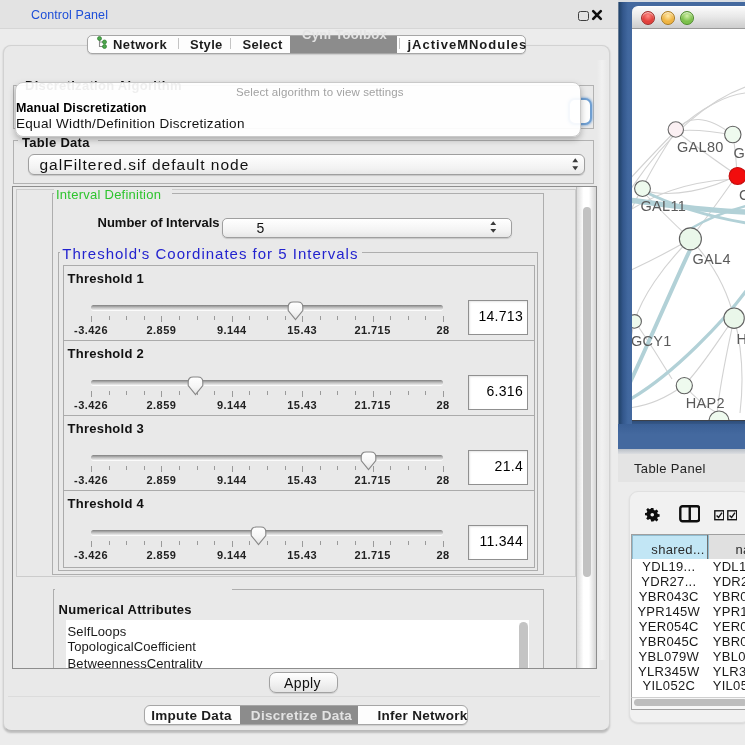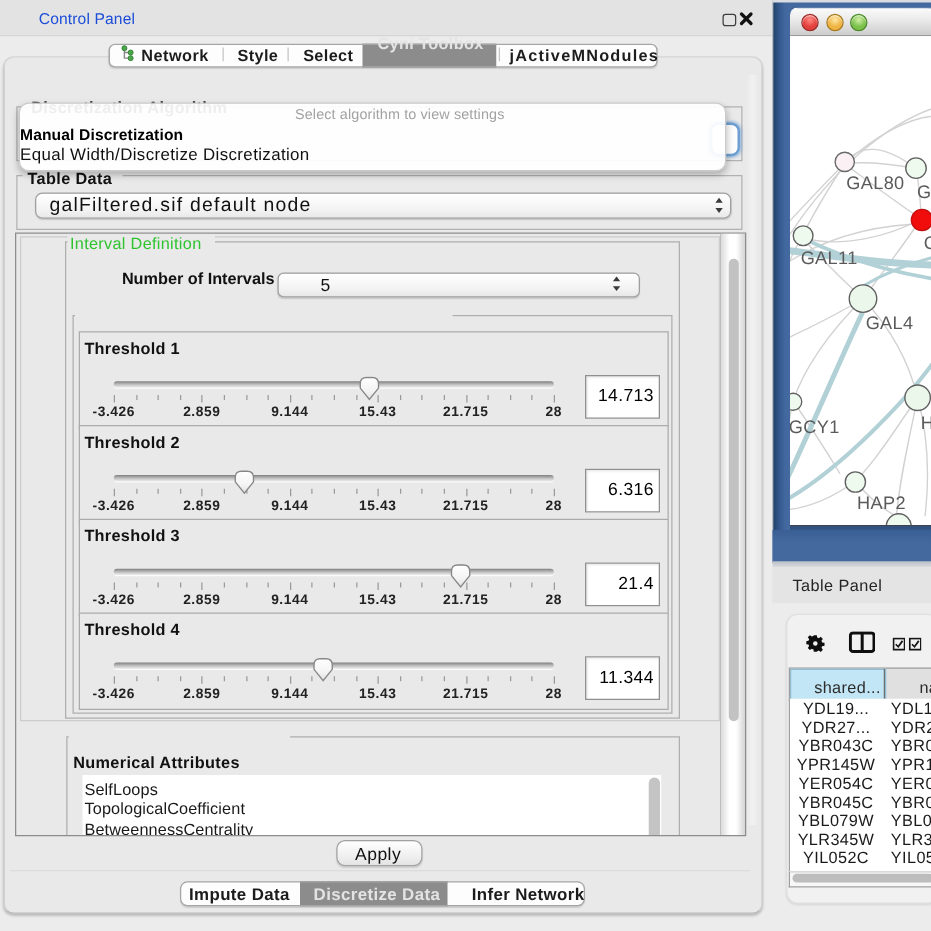--- a/index.html
+++ b/index.html
@@ -41,39 +41,40 @@
 <div class="t" style="left:22px;top:136px;font-size:13px;color:#111;font-weight:700;letter-spacing:0.3px;">Table Data</div>
 <div class="ab" style="left:27.8px;top:154px;width:555px;height:19px;background:linear-gradient(180deg,#ffffff,#f2f2f2 70%,#e8e8e8);border:1px solid #9f9f9f;border-radius:6px;box-shadow:0 1px 1px rgba(0,0,0,0.15);"></div>
 <div class="t" style="left:39.5px;top:157px;font-size:15.5px;color:#111;font-weight:400;letter-spacing:1.0px;">galFiltered.sif default node</div>
 <svg class="ab" style="left:570px;top:157px" width="10.5" height="14.5" viewBox="0 0 10.5 14.5">
     <path d="M5.25 1.2 L8.2 5.2 H2.3 Z" fill="#3a3a3a"></path>
     <path d="M5.25 13.3 L8.2 9.3 H2.3 Z" fill="#3a3a3a"></path>
   </svg>
 <div class="ab" style="left:14.5px;top:81.5px;width:564px;height:53px;background:rgba(255,255,255,0.93);border:1px solid #c9c9c9;border-radius:8px;box-shadow:0 3px 6px rgba(0,0,0,0.26);"></div>
 <div class="t" style="left:236px;top:86.5px;font-size:11.5px;color:#a2a2a2;font-weight:400;letter-spacing:0.1px;">Select algorithm to view settings</div>
 <div class="t" style="left:16px;top:102px;font-size:12.5px;color:#000;font-weight:700;letter-spacing:0.1px;">Manual Discretization</div>
-<div class="t" style="left:16px;top:116.5px;font-size:13.5px;color:#111;font-weight:400;letter-spacing:0.3px;">Equal Width/Discretize Discretization</div>
+<div class="t" style="left:16px;top:116.5px;font-size:13.5px;color:#111;font-weight:400;letter-spacing:0.3px;">Equal Width/Definition Discretization</div>
 <div class="ab" style="left:12px;top:186px;width:582.5px;height:481px;background:#e9e9e9;border:1px solid #8d8d8d;overflow:hidden;">
     <div class="ab" style="left:-13px;top:-187px;width:745px;height:745px;">
 <div class="ab" style="left:15.5px;top:188.5px;width:558px;height:386.5px;border:1px solid #cccccc;"></div>
       <div class="ab" style="left:575.7px;top:186px;width:1px;height:482px;background:#bdbdbd;"></div>
       <div class="ab" style="left:576.7px;top:186px;width:19px;height:482px;background:linear-gradient(90deg,#dcdcdc,#ffffff 35%,#ffffff 62%,#d4d4d4);"></div>
       <div class="ab" style="left:582.8px;top:207px;width:8.7px;height:369.5px;background:#c2c2c2;border-radius:4.4px;"></div>
       <div class="ab" style="left:52px;top:193px;width:490px;height:380px;border:1px solid #aeaeae;"></div>
       <div class="ab" style="left:54px;top:187px;width:118px;height:12.5px;background:#e9e9e9;"></div>
       <div class="t" style="left:56px;top:188px;font-size:13px;color:#2ec42e;font-weight:400;letter-spacing:0.25px;">Interval Definition</div>
       <div class="t" style="left:97.5px;top:216px;font-size:13px;color:#111;font-weight:700;letter-spacing:0px;">Number of Intervals</div>
       <div class="ab" style="left:222px;top:217.5px;width:288px;height:18px;background:linear-gradient(180deg,#ffffff,#f2f2f2 70%,#e7e7e7);border:1px solid #9f9f9f;border-radius:5px;box-shadow:0 1px 1px rgba(0,0,0,0.15);"></div>
       <div class="t" style="left:256.4px;top:221px;font-size:14px;color:#111;font-weight:400;letter-spacing:0px;">5</div>
       <svg class="ab" style="left:488px;top:219.5px" width="10.5" height="14" viewBox="0 0 10.5 14">
         <path d="M5.25 1.2 L8.2 5 H2.3 Z" fill="#3a3a3a"></path>
         <path d="M5.25 12.8 L8.2 9 H2.3 Z" fill="#3a3a3a"></path>
       </svg>
       <div class="ab" style="left:57.7px;top:252.3px;width:478px;height:317px;border:1px solid #aeaeae;"></div>
       <div class="ab" style="left:60px;top:245.5px;width:302px;height:13px;background:#e9e9e9;"></div>
+      <div class="t" style="left:62.3px;top:246px;font-size:15px;color:#2323cf;font-weight:400;letter-spacing:1.0px;">Threshold's Coordinates for 5 Intervals</div>
       <div class="ab" style="left:62.5px;top:265px;width:470px;height:76px;border:1px solid #ababab;background:#e9e9e9;"></div>
       <div class="t" style="left:67.5px;top:272px;font-size:13px;color:#111;font-weight:700;letter-spacing:0.25px;">Threshold 1</div>
       <div class="ab" style="left:91.0px;top:305px;width:352.0px;height:4.5px;background:linear-gradient(180deg,#7f7f7f,#bdbdbd 50%,#ededed);border-radius:2.5px;box-shadow:0 1px 0 rgba(255,255,255,0.8);"></div>
       <div class="ab" style="left:91.0px;top:315.5px;width:1px;height:6px;background:#9a9a9a;"></div>
       <div class="ab" style="left:108.6px;top:315.5px;width:1px;height:4px;background:#9a9a9a;"></div>
       <div class="ab" style="left:126.2px;top:315.5px;width:1px;height:4px;background:#9a9a9a;"></div>
       <div class="ab" style="left:143.8px;top:315.5px;width:1px;height:4px;background:#9a9a9a;"></div>
       <div class="ab" style="left:161.4px;top:315.5px;width:1px;height:6px;background:#9a9a9a;"></div>
       <div class="ab" style="left:179.0px;top:315.5px;width:1px;height:4px;background:#9a9a9a;"></div>
       <div class="ab" style="left:196.6px;top:315.5px;width:1px;height:4px;background:#9a9a9a;"></div>

